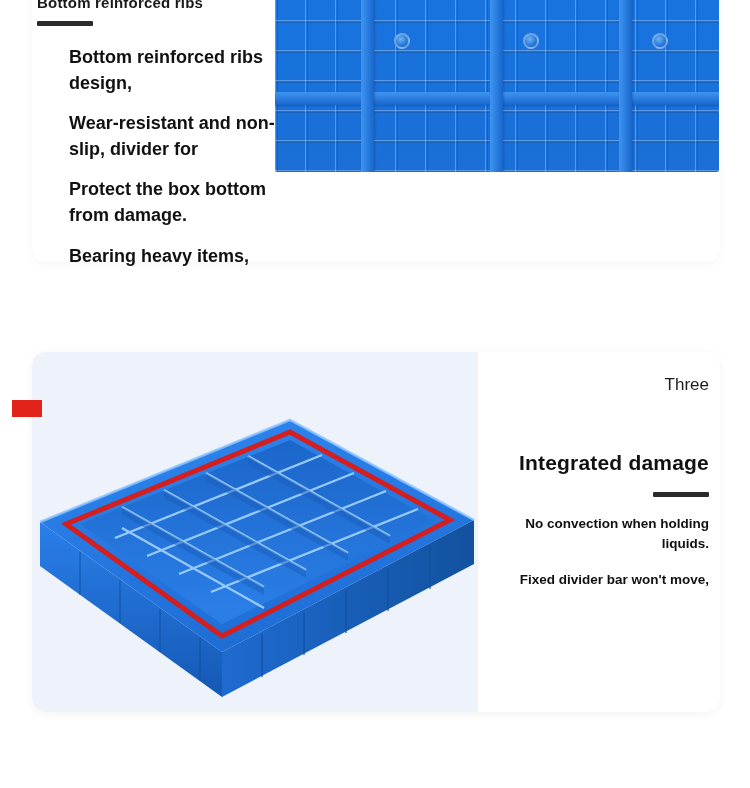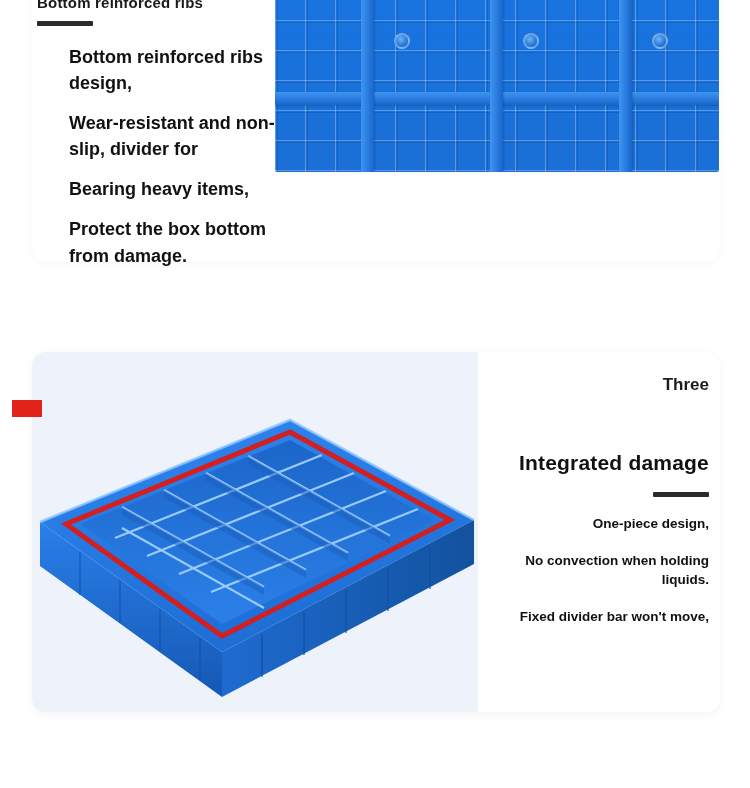--- a/index.html
+++ b/index.html
@@ -134,21 +134,21 @@
   .sec2-text {
     position: absolute;
     left: 458px;
     top: 0;
     width: 230px;
     height: 360px;
     text-align: right;
   }
   .sec2-step {
     font-size: 17px;
-    font-weight: bold;
+    font-weight: normal;
     color: #1c1c1c;
     padding-top: 23px;
     padding-right: 11px;
   }
   .sec2-title {
     font-size: 21px;
     font-weight: bold;
     color: #111111;
     padding-top: 56px;
     padding-right: 11px;
@@ -195,22 +195,22 @@
     <div class="screw" style="left:119px; top:163px;"></div>
     <div class="screw" style="left:248px; top:163px;"></div>
     <div class="screw" style="left:377px; top:163px;"></div>
   </div>
 
   <div class="sec1-text">
     <div class="sec1-heading">Bottom reinforced ribs</div>
     <div class="rule-dark"></div>
     <div class="sec1-line">Bottom reinforced ribs design,</div>
     <div class="sec1-line">Wear-resistant and non-slip, divider for</div>
+    <div class="sec1-line">Protect the box bottom from damage.</div>
     <div class="sec1-line">Bearing heavy items,</div>
-    <div class="sec1-line">Protect the box bottom from damage.</div>
   </div>
 
 </div>
 
 <div class="section-two">
 
   <div class="red-tab"></div>
 
   <div class="sec2-img">
     <svg class="tray-svg" width="446" height="360" viewBox="0 0 446 360">
@@ -278,18 +278,17 @@
       </g>
 
       <polyline points="8,170 258,68 442,168" fill="none" stroke="#8cc4ff" stroke-width="2.5" opacity="0.8"></polyline>
     </svg>
   </div>
 
   <div class="sec2-text">
     <div class="sec2-step">Three</div>
     <div class="sec2-title">Integrated damage</div>
     <div class="rule-dark-right"></div>
-    <div class="sec2-line second"><span class="wrap">One-piece design,</span></div>
     <div class="sec2-line fourth"><span class="wrap">No convection when holding liquids.</span></div>
     <div class="sec2-line third"><span class="wrap">Fixed divider bar won't move,</span></div>
   </div>
 
 </div>
 
 </body></html>

